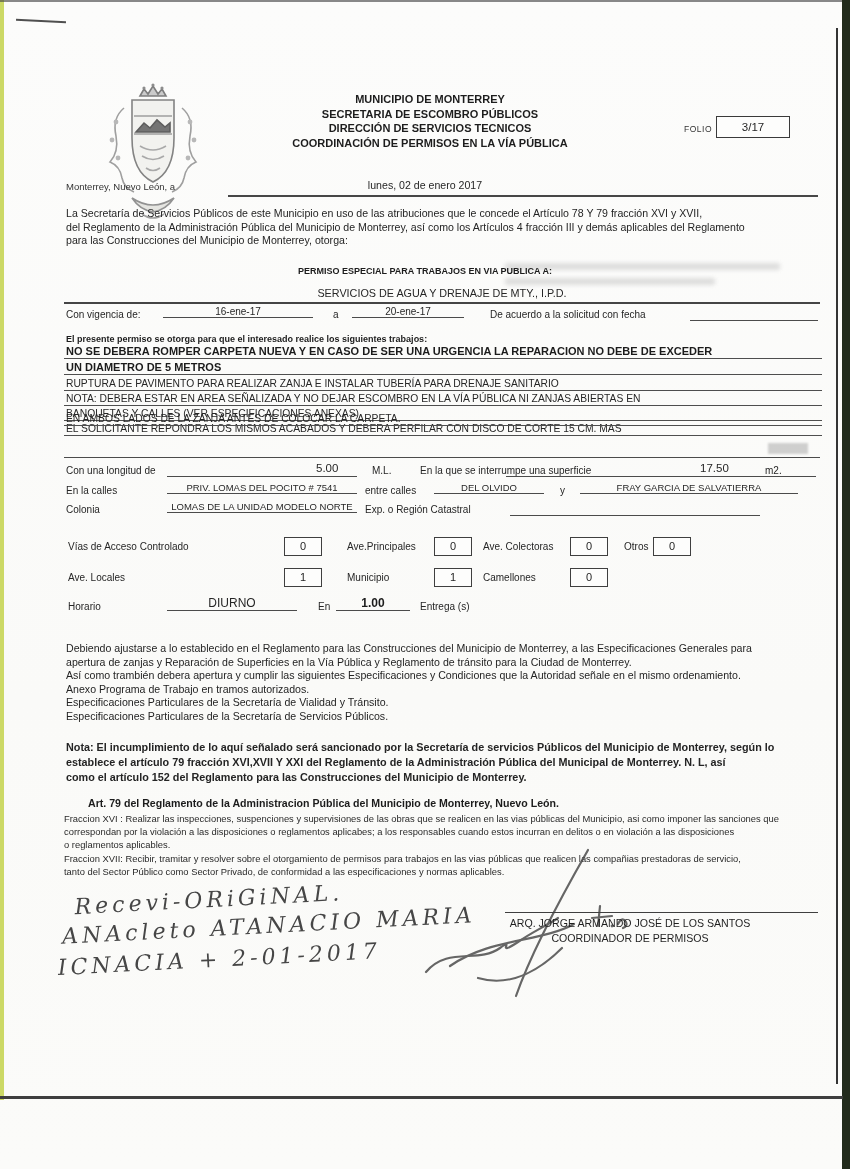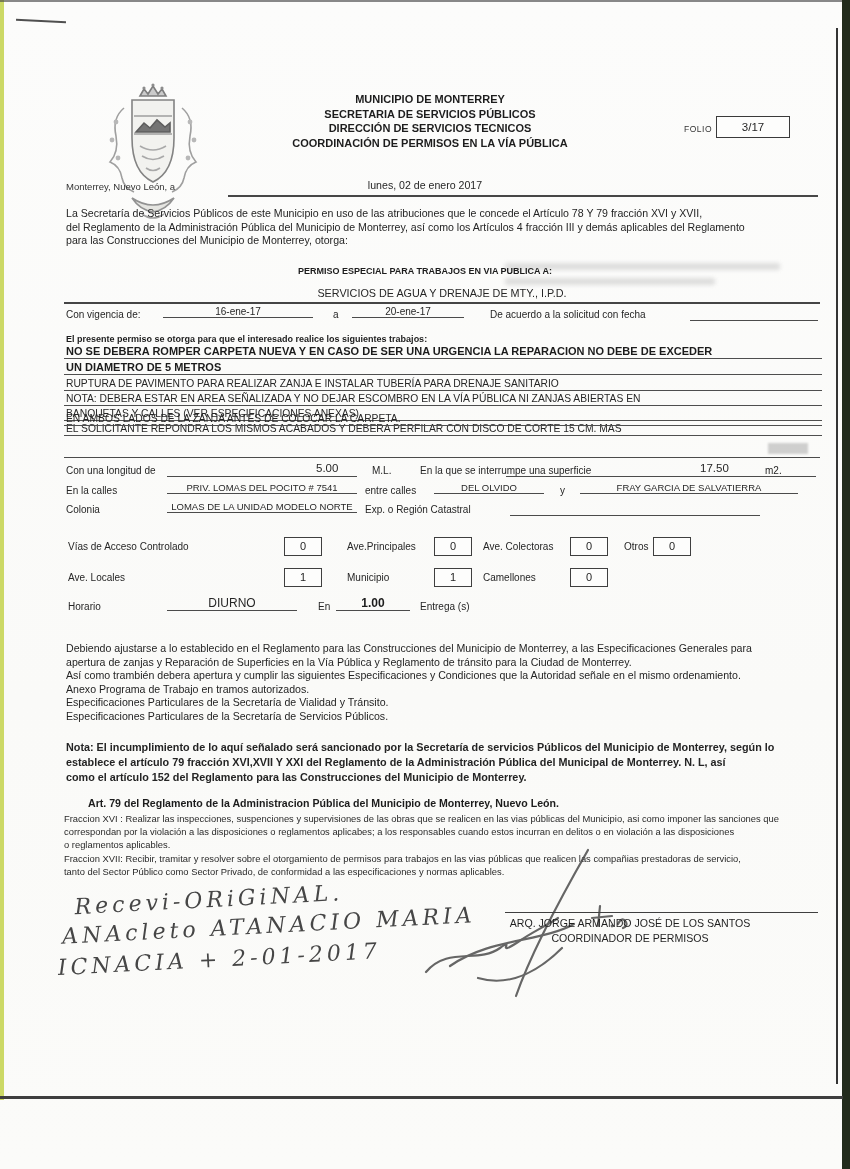--- a/index.html
+++ b/index.html
@@ -84,21 +84,21 @@
         <circle cx="94" cy="76" r="2.4" fill="#b5b5b5" stroke="none"></circle>
 
         <path d="M38,116 q21,14 42,0 q-8,12 -21,14 q-13,-2 -21,-14 z" fill="#e4e4e0" stroke="#8d8d8d"></path>
         <path d="M48,132 q11,8 22,0" stroke="#9b9b9b"></path>
       </g>
     </svg>
   </div>
 
   <div class="abs hdr">
     <div>MUNICIPIO DE MONTERREY</div>
-    <div>SECRETARIA DE SERVICIOS PÚBLICOS</div>
+    <div>SECRETARIA DE ESCOMBRO PÚBLICOS</div>
     <div>DIRECCIÓN DE SERVICIOS TECNICOS</div>
     <div>COORDINACIÓN DE PERMISOS EN LA VÍA PÚBLICA</div>
   </div>
   <div class="abs folio-lbl">FOLIO</div>
   <div class="abs folio-box">3/17</div>
 
   <div class="abs t95" style="left:66px;top:181px;color:#333;text-align:center;">Monterrey, Nuevo León, a</div>
   <div class="abs" style="left:228px;top:179px;width:590px;height:16px;border-bottom:2px solid #474747;"></div>
   <div class="abs t105" style="left:300px;top:179px;width:250px;text-align:center;">lunes, 02 de enero 2017</div>
 

